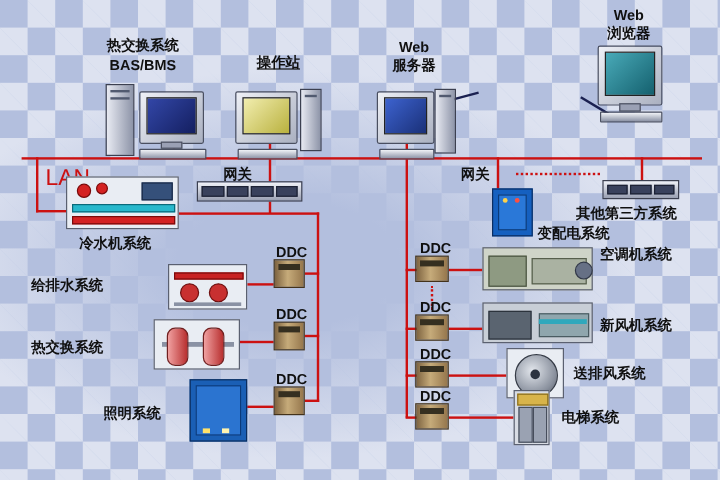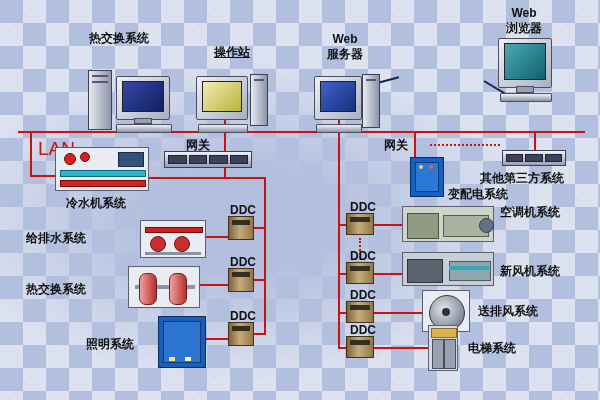--- a/index.html
+++ b/index.html
@@ -81,20 +81,21 @@
 
   <div class="vline" style="left:414px;top:131px;height:26px;"></div>
   <div class="dot-h" style="left:430px;top:144px;width:70px;"></div>
   <div class="vline" style="left:534px;top:131px;height:19px;"></div>
 
   <div class="thin" style="left:366px;top:85px;width:34px;transform:rotate(-15deg);"></div>
   <div class="thin" style="left:484px;top:80px;width:27px;transform:rotate(31deg);"></div>
 
   <div class="lbl ctr" style="left:58px;top:30px;width:122px;">
     <div>热交换系统</div>
+    <div>BAS/BMS</div>
   </div>
   <div class="tower" style="left:88px;top:70px;width:22px;height:58px;">
     <div class="tline"></div>
     <div class="tline"></div>
   </div>
   <div class="monitor" style="left:116px;top:76px;width:52px;height:42px;">
     <div class="screen" style="background:linear-gradient(135deg,#3347a8,#141f60);"></div>
   </div>
   <div class="stand" style="left:134px;top:118px;width:16px;height:4px;"></div>
   <div class="keyboard" style="left:116px;top:124px;width:54px;height:7px;"></div>

